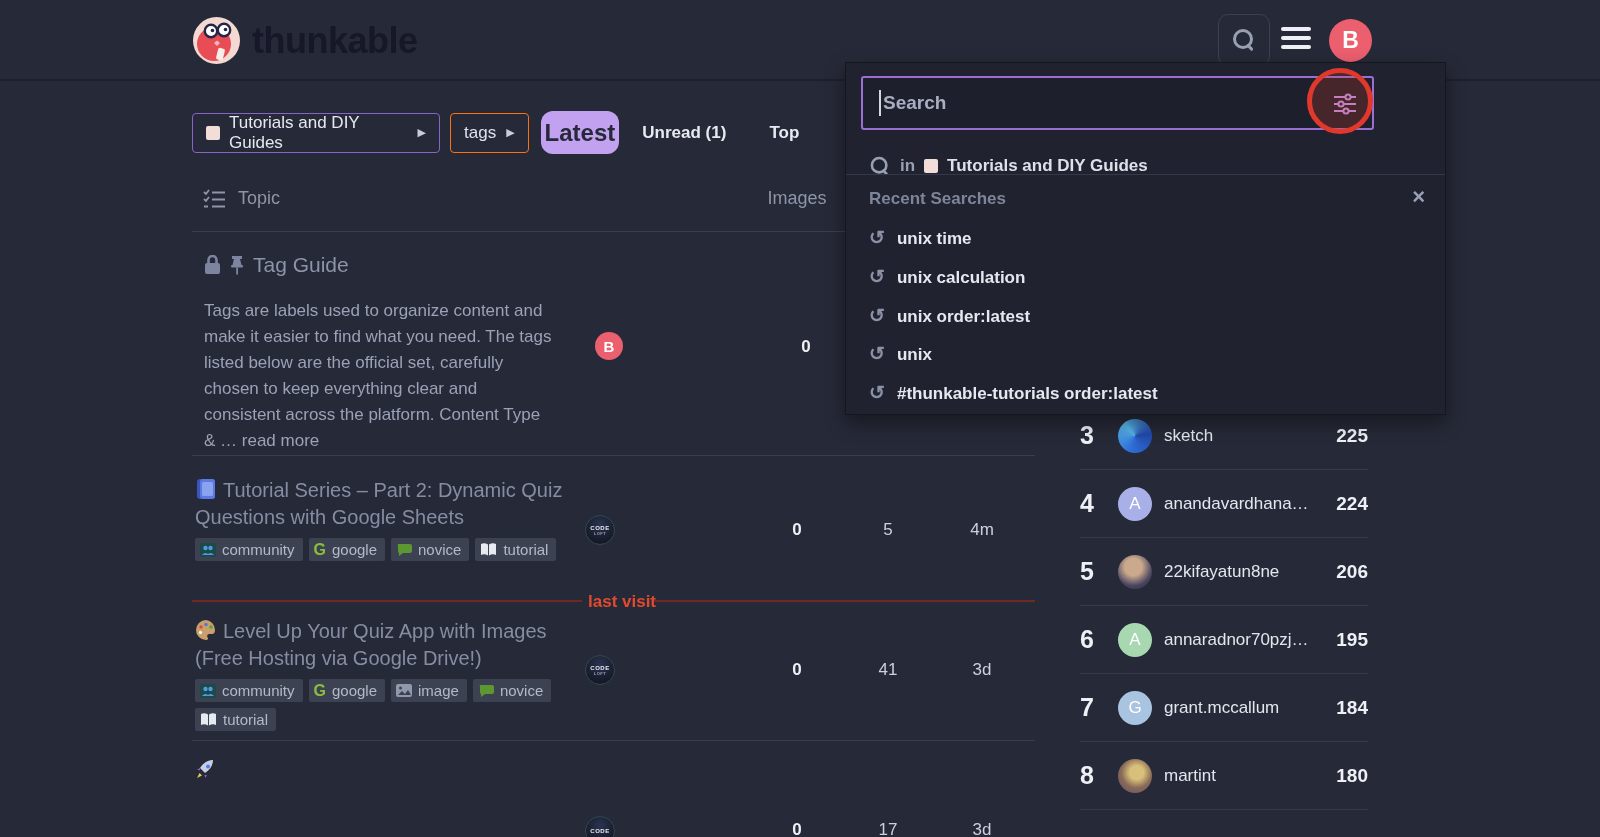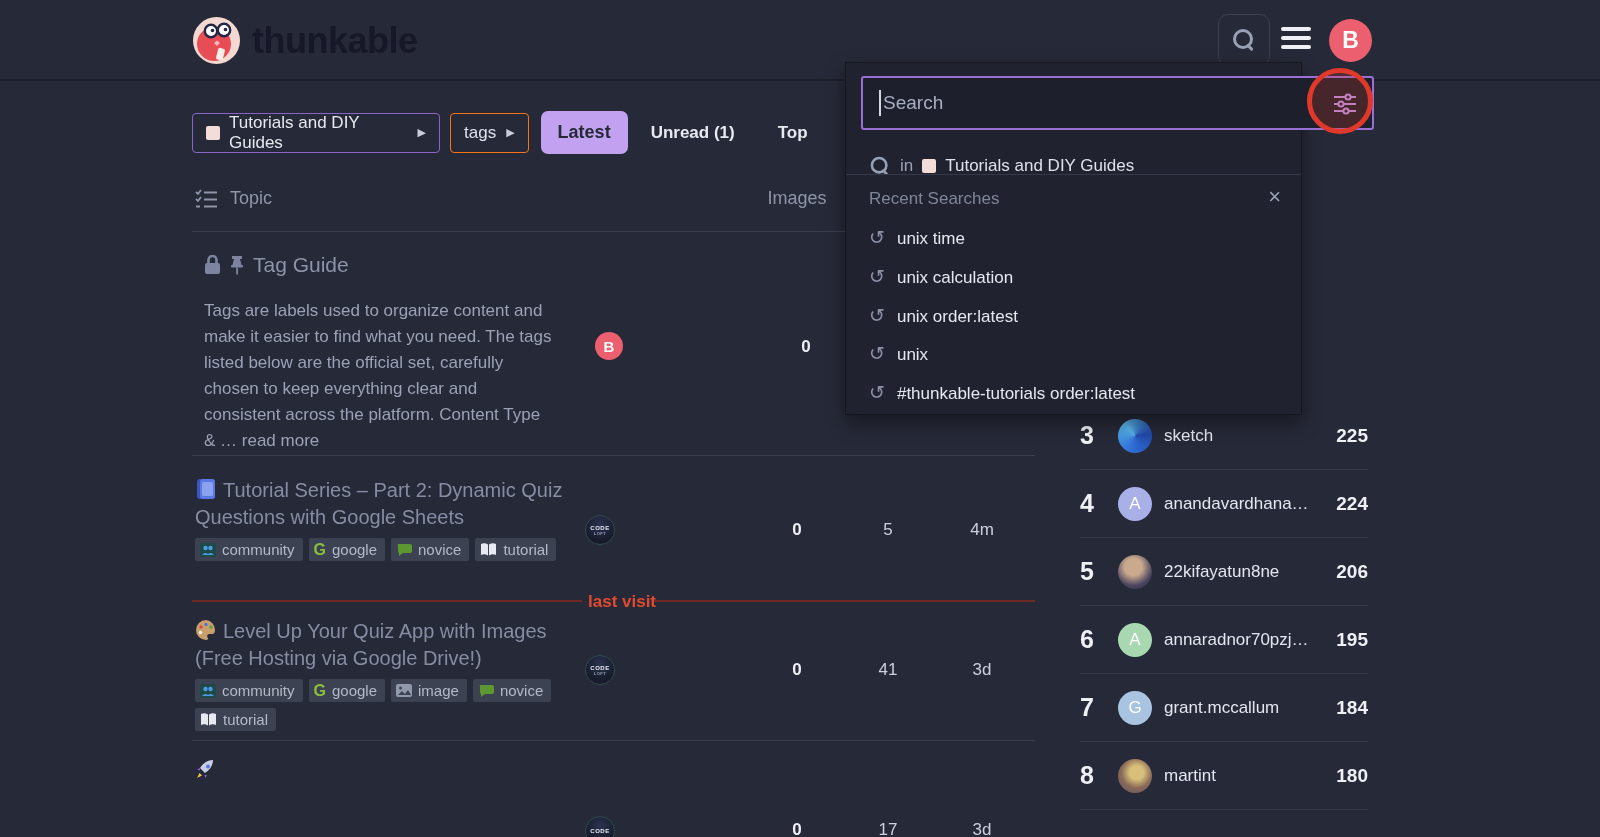--- a/index.html
+++ b/index.html
@@ -22,21 +22,21 @@
   .mag::after { content:""; position:absolute; left:14px; top:14px; width:8px; height:3px; background:#98a0b4; border-radius:2px; transform:rotate(45deg); transform-origin:0 50%; }
   .mag.small { transform:scale(0.85); }
   .burger { display:flex; flex-direction:column; gap:5px; }
   .burger span { width:30px; height:4px; background:#eef0f6; border-radius:2px; }
   .avatar-b { border-radius:50%; background:#ec5f6f; color:#fff; font-weight:700; display:flex; align-items:center; justify-content:center; }
 
   
   .pill-box { display:flex; align-items:center; gap:8px; height:40px; padding:0 13px; border-radius:4px; font-size:17px; }
   .cat-square { width:14px; height:14px; background:#f3ddd8; border-radius:2px; display:inline-block; flex:none; }
   .caret-r { font-size:11px; color:#c9cdda; }
-  .tab-latest { background:#c2a2f0; color:#262937; font-weight:600; font-size:18px; height:43px; display:flex; align-items:center; padding:0 17px; border-radius:7px; }
+  .tab-latest { background:#c2a2f0; color:#262937; font-weight:600; font-size:24px; height:43px; display:flex; align-items:center; padding:0 4px; border-radius:12px; }
   .tab-plain { color:#e8eaf2; font-weight:600; font-size:17px; }
 
   
   .topics { position:absolute; left:192px; top:0; width:843px; height:837px; z-index:1; }
   .divider { position:absolute; left:0; width:843px; height:1px; background:#3a3e4e; }
   .th-label { color:#8f95a8; font-size:18px; }
   .topic-title { font-size:20px; line-height:27px; color:#868da3; }
   .topic-title.row1 { color:#8d93a8; font-size:21px; }
   .excerpt { font-size:17px; line-height:26px; color:#9ba1b6; width:350px; }
   .tags-wrap { display:flex; flex-wrap:wrap; gap:6px; width:380px; margin-top:7px; }
@@ -57,21 +57,21 @@
   .lb-name { font-size:17px; color:#e3e6ee; flex:1; white-space:nowrap; overflow:hidden; }
   .lb-score { font-size:19px; font-weight:700; color:#eef0f6; }
   .av-sketch { background:conic-gradient(from 200deg, #2f6fd8, #59b7e8, #2248a8, #2f6fd8); }
   .av-peri { background:#a9b0e8; }
   .av-photo1 { background:radial-gradient(circle at 45% 35%, #caa98c 0 30%, #4a4560 65%, #2c2a3c 100%); }
   .av-green { background:#a8d8b0; }
   .av-bluegray { background:#a9c4e0; }
   .av-photo2 { background:radial-gradient(circle at 55% 40%, #d8c07a 0 25%, #8a6a58 55%, #5c4a6a 100%); }
 
   
-  .panel { position:absolute; left:845px; top:62px; width:457px; height:353px; background:#20232f; border:1px solid #15171f; box-shadow:0 8px 18px rgba(0,0,0,0.4); z-index:50; }
+  .panel { position:absolute; left:845px; top:62px; width:601px; height:353px; background:#20232f; border:1px solid #15171f; box-shadow:0 8px 18px rgba(0,0,0,0.4); z-index:50;font-weight:bold; }
   .search-input { position:absolute; left:15px; top:13px; width:513px; height:54px; background:#1d202c; border:2px solid #9a6fd4; border-radius:3px; display:flex; align-items:center; padding:0 16px; }
   .caret-bar { width:2px; height:26px; background:#d3d7e2; margin-right:2px; }
   .placeholder { font-size:19px; color:#a8aec0; }
   .in-row { position:absolute; left:23px; top:92px; display:flex; align-items:center; gap:9px; font-size:17px; color:#9aa0b4; }
   .in-cat { color:#dde1ea; }
   .panel-divider { position:absolute; left:0; top:111px; width:100%; height:1px; background:#343849; }
   .recent-hdr { position:absolute; left:23px; top:126px; font-size:17px; color:#7f8598; }
   .close-x { position:absolute; right:20px; top:123px; font-size:22px; color:#9aa0b4; line-height:1; }
   .recent-item { position:absolute; left:23px; display:flex; align-items:center; gap:12px; font-size:17px; color:#e6e8f0; }
   .hist-ic { font-size:19px; color:#8b91a6; transform:translateY(-1px); }
@@ -124,21 +124,21 @@
     </div>
     <div class="pill-box" style="border:1px solid #f97316; gap:10px;">
       <span style="color:#dfe2ec;">tags</span>
       <span class="caret-r">▶</span>
     </div>
     <div class="tab-latest" style="margin-left:2px;">Latest</div>
     <div class="tab-plain" style="margin-left:13px;">Unread (1)</div>
     <div class="tab-plain" style="margin-left:33px;">Top</div>
   </div>
 
-  <div class="abs" style="left:3px; top:188px; display:flex; align-items:center; gap:13px;">
+  <div class="abs" style="left:11px; top:188px; display:flex; align-items:center; gap:13px;">
     <svg width="22" height="20" viewBox="0 0 22 20">
       <path d="M1 3 l2 2 3-4" stroke="#8f95a8" stroke-width="1.8" fill="none"></path>
       <rect x="9" y="2.5" width="13" height="2" fill="#8f95a8"></rect>
       <path d="M1 10 l2 2 3-4" stroke="#8f95a8" stroke-width="1.8" fill="none"></path>
       <rect x="9" y="9.5" width="13" height="2" fill="#8f95a8"></rect>
       <rect x="9" y="16.5" width="13" height="2" fill="#8f95a8"></rect>
       <rect x="1" y="16.5" width="4" height="2" fill="#8f95a8"></rect>
     </svg>
     <span class="th-label">Topic</span>
   </div>

